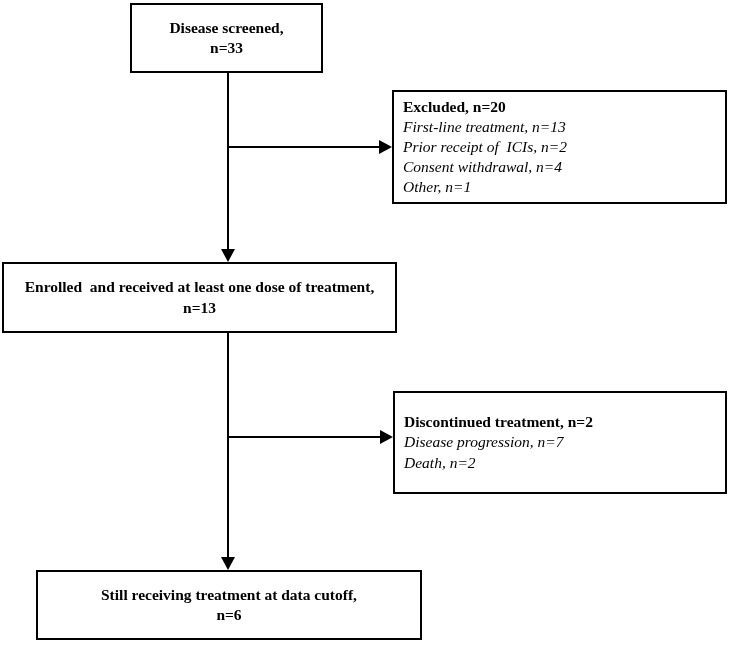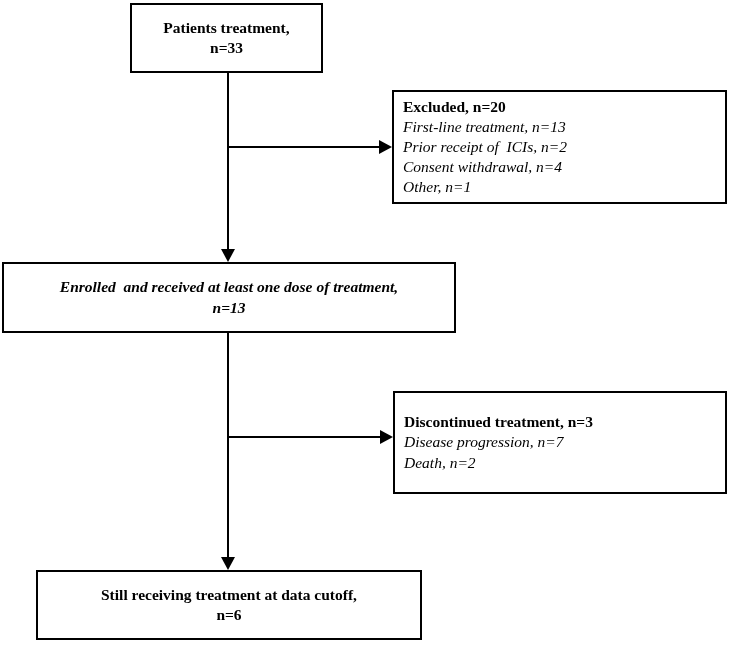--- a/index.html
+++ b/index.html
@@ -80,51 +80,51 @@
     border-bottom: 7px solid transparent;
     border-left: 13px solid #000000;
   }
 </style>
 </head>
 <body>
 
 <div id="flowchart">
 
   <div class="node centered" style="left:130px; top:3px; width:193px; height:70px;">
-    <div class="line-bold">Patients treatment,</div>
+    <div class="line-bold">Disease screened,</div>
     <div class="line-bold">n=33</div>
   </div>
 
   <div class="vline" style="left:227px; top:73px; height:176px;"></div>
   <div class="arrow-down" style="left:221px; top:249px;"></div>
 
   <div class="hline" style="left:227px; top:146px; width:153px;"></div>
   <div class="arrow-right" style="left:379px; top:140px;"></div>
 
   <div class="node left" style="left:392px; top:90px; width:335px; height:114px;">
     <div class="line-bold">Excluded, n=20</div>
     <div class="line-plain">First-line treatment, n=13</div>
     <div class="line-plain">Prior receipt of  ICIs, n=2</div>
     <div class="line-plain">Consent withdrawal, n=4</div>
     <div class="line-plain">Other, n=1</div>
   </div>
 
-  <div class="node centered" style="left:2px; top:262px; width:454px; height:71px;font-style:italic;">
+  <div class="node centered" style="left:2px; top:262px; width:395px; height:71px;">
     <div class="line-bold">Enrolled  and received at least one dose of treatment,</div>
     <div class="line-bold">n=13</div>
   </div>
 
   <div class="vline" style="left:227px; top:333px; height:224px;"></div>
   <div class="arrow-down" style="left:221px; top:557px;"></div>
 
   <div class="hline" style="left:227px; top:436px; width:154px;"></div>
   <div class="arrow-right" style="left:380px; top:430px;"></div>
 
   <div class="node left" style="left:393px; top:391px; width:334px; height:103px;">
-    <div class="line-bold">Discontinued treatment, n=3</div>
+    <div class="line-bold">Discontinued treatment, n=2</div>
     <div class="line-plain">Disease progression, n=7</div>
     <div class="line-plain">Death, n=2</div>
   </div>
 
   <div class="node centered" style="left:36px; top:570px; width:386px; height:70px;">
     <div class="line-bold">Still receiving treatment at data cutoff,</div>
     <div class="line-bold">n=6</div>
   </div>
 
 </div>

